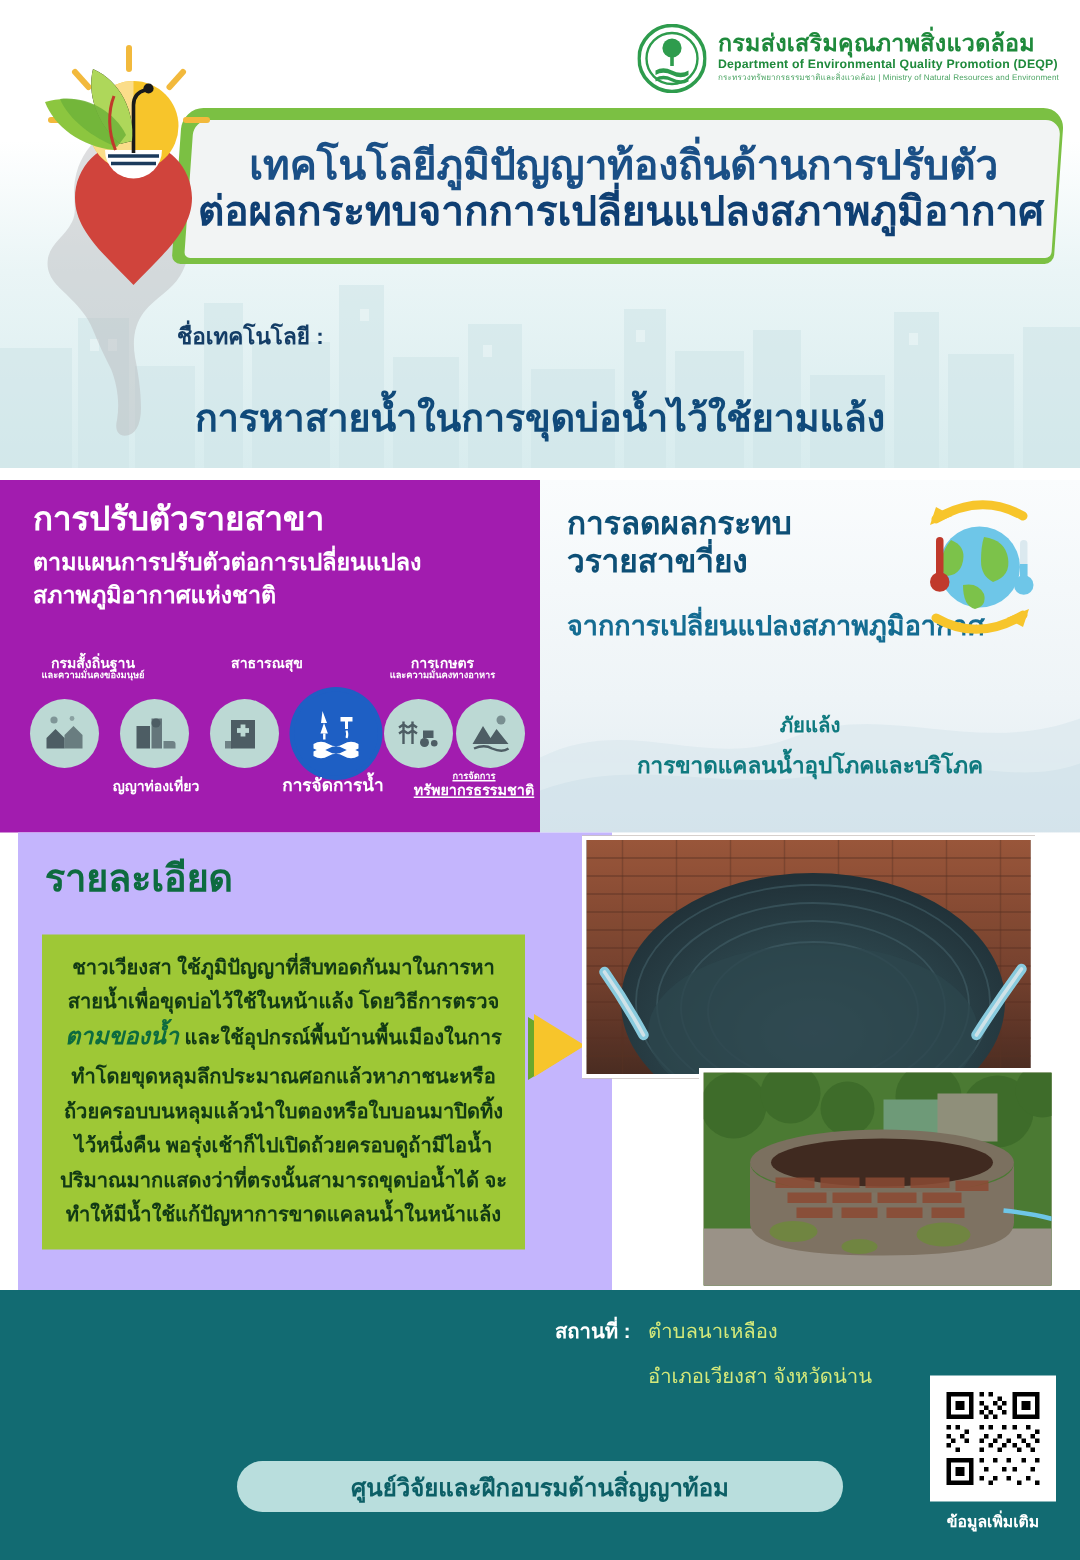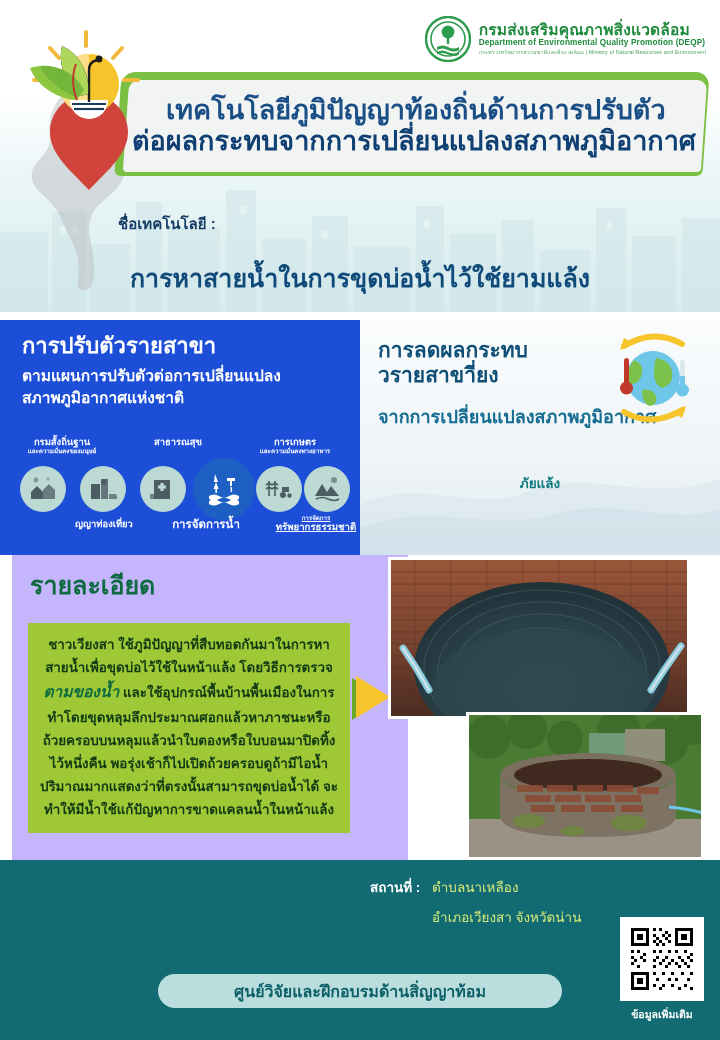--- a/index.html
+++ b/index.html
@@ -86,21 +86,21 @@
   }
   .tech-name {
     position: absolute; left: 0; top: 258px; width: 720px;
     text-align: center;
     font-size: 25px; font-weight: bold; color: #104a7a;
   }
 
   
   .sector-panel {
     position: absolute; left: 0; top: 320px; width: 360px; height: 235px;
-    background: #1d4ed8; color: #ffffff; overflow: hidden;
+    background: #a21caf; color: #ffffff; overflow: hidden;
   }
   .sector-title {
     position: absolute; left: 22px; top: 14px;
     font-size: 22px; font-weight: bold; line-height: 1.1;
   }
   .sector-sub {
     position: absolute; left: 22px; top: 45px; width: 320px;
     font-size: 15.5px; font-weight: bold; line-height: 1.42;
   }
   .icon-row {
@@ -394,21 +394,21 @@
             <path d="M3 22 L10 10 L15 18 L19 12 L27 22 Z"></path>
             <circle cx="22" cy="6" r="3" opacity=".6"></circle>
             <path d="M4 25 q7 -3 12 0 q7 3 11 0" stroke="#4d5d64" stroke-width="1.6" fill="none"></path>
           </g>
         </svg>
       </div>
 
       <div class="ic-cap" style="left:44px; top:70px; width:104px;">
         <span>ญญาท่องเที่ยว</span>
       </div>
-      <div class="ic-cap" style="left:146px; top:70px; width:104px;">
+      <div class="ic-cap" style="left:162px; top:70px; width:104px;">
         <span style="font-size:11.5px">การจัดการน้ำ</span>
       </div>
       <div class="ic-cap" style="left:262px; top:66px; width:92px;text-decoration:underline;">
         <span class="sm">การจัดการ</span>
         <span style="font-size:9.6px">ทรัพยากรธรรมชาติ</span>
       </div>
     </div>
   </div>
 
   <div class="mitig-panel">
@@ -439,20 +439,21 @@
         <circle cx="28.5" cy="60" r="6.5" fill="#c0392b"></circle>
       </g>
       <g>
         <rect x="82" y="32" width="5" height="26" rx="2.5" fill="#dbe9ef"></rect>
         <circle cx="84.5" cy="62" r="6.5" fill="#6ec6e8"></circle>
         <rect x="82" y="48" width="5" height="12" fill="#6ec6e8"></rect>
       </g>
     </svg>
 
     <div class="hazard">ภัยแล้ง</div>
+    <div class="hazard2">การขาดแคลนน้ำอุปโภคและบริโภค</div>
   </div>
 
   <div class="details-panel">
     <div class="details-title">รายละเอียด</div>
     <div class="details-body">
       <span>ชาวเวียงสา ใช้ภูมิปัญญาที่สืบทอดกันมาในการหาสายน้ำเพื่อขุดบ่อไว้ใช้ในหน้าแล้ง โดยวิธีการตรวจ</span>
       <b class="hl">ตามของน้ำ</b>
       <span>และใช้อุปกรณ์พื้นบ้านพื้นเมืองในการทำโดยขุดหลุมลึกประมาณศอกแล้วหาภาชนะหรือถ้วยครอบบนหลุมแล้วนำใบตองหรือใบบอนมาปิดทิ้งไว้หนึ่งคืน พอรุ่งเช้าก็ไปเปิดถ้วยครอบดูถ้ามีไอน้ำปริมาณมากแสดงว่าที่ตรงนั้นสามารถขุดบ่อน้ำได้ จะทำให้มีน้ำใช้แก้ปัญหาการขาดแคลนน้ำในหน้าแล้ง</span>
     </div>
   </div>

